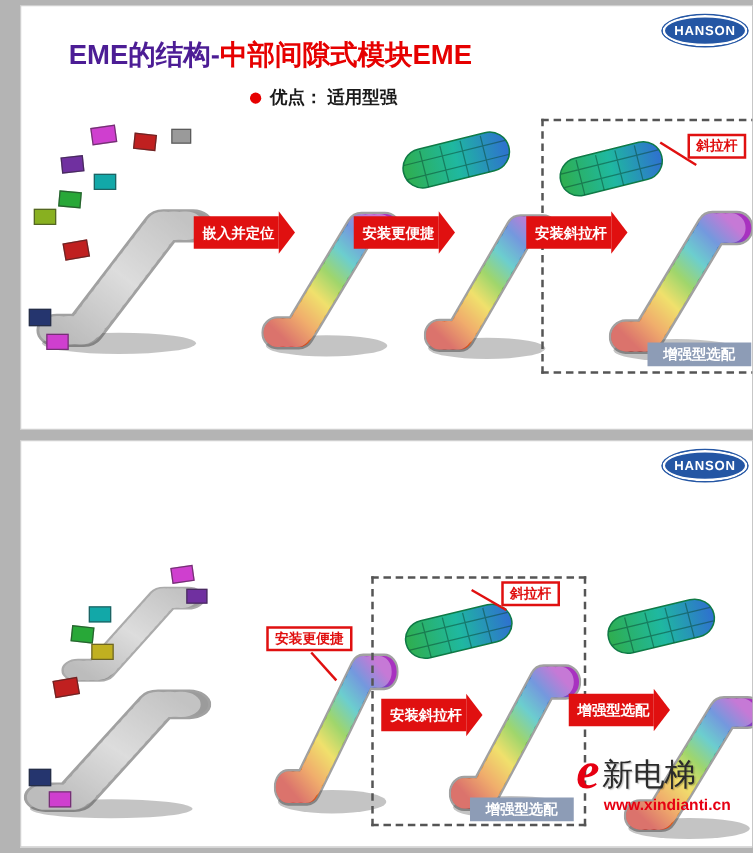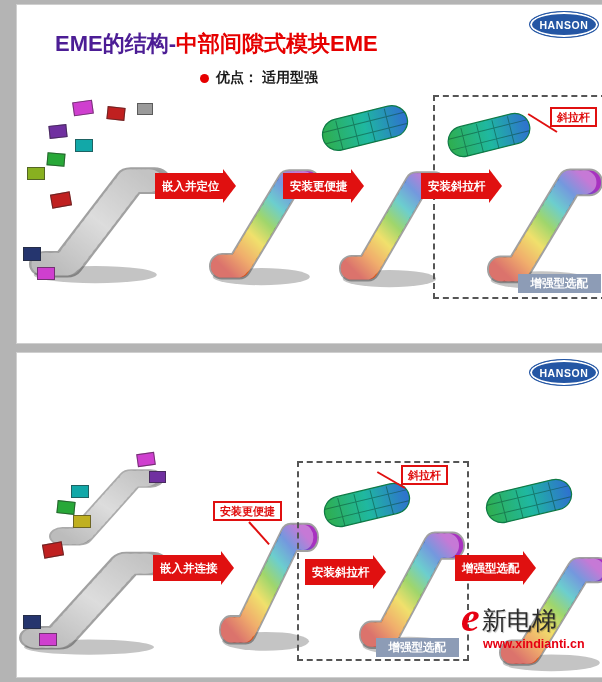--- a/index.html
+++ b/index.html
@@ -226,23 +226,20 @@
       <span class="part" style="left:24px;top:98px;width:20px;height:14px;background:#c02020;transform:rotate(-10deg);"></span>
       <span class="part" style="left:4px;top:170px;width:18px;height:14px;background:#25356e;"></span>
       <span class="part" style="left:20px;top:188px;width:18px;height:13px;background:#cf3fcf;"></span>
     </div>
 
     <div class="callout" style="left:196px;top:148px;">
       <span>安装更便捷</span>
     </div>
     <div class="leader" style="left:232px;top:168px;width:30px;transform:rotate(48deg);transform-origin:left center;"></div>
 
-    <div class="block-arrow" style="left:136px;top:202px;">
-      <span>嵌入并连接</span>
-    </div>
 
     <div class="img-box" style="left:202px;top:134px;width:100px;height:168px;">
       <svg viewBox="0 0 120 160" preserveAspectRatio="none">
         <ellipse cx="56" cy="147" rx="52" ry="9" fill="#8a8a8a" opacity="0.5"></ellipse>
         <path d="M14,136 h18 L86,48 h20" fill="none" stroke="#444" stroke-width="28" stroke-linecap="round" stroke-linejoin="round" opacity="0.5"></path>
         <path d="M14,136 h18 L86,48 h20" fill="none" stroke="url(#rb)" stroke-width="24" stroke-linecap="round" stroke-linejoin="round"></path>
         <path d="M14,136 h18 L86,48 h20" fill="none" stroke="rgba(255,255,255,0.35)" stroke-width="24" stroke-linecap="round" stroke-linejoin="round" stroke-dasharray="1.5 6"></path>
       </svg>
     </div>
 

